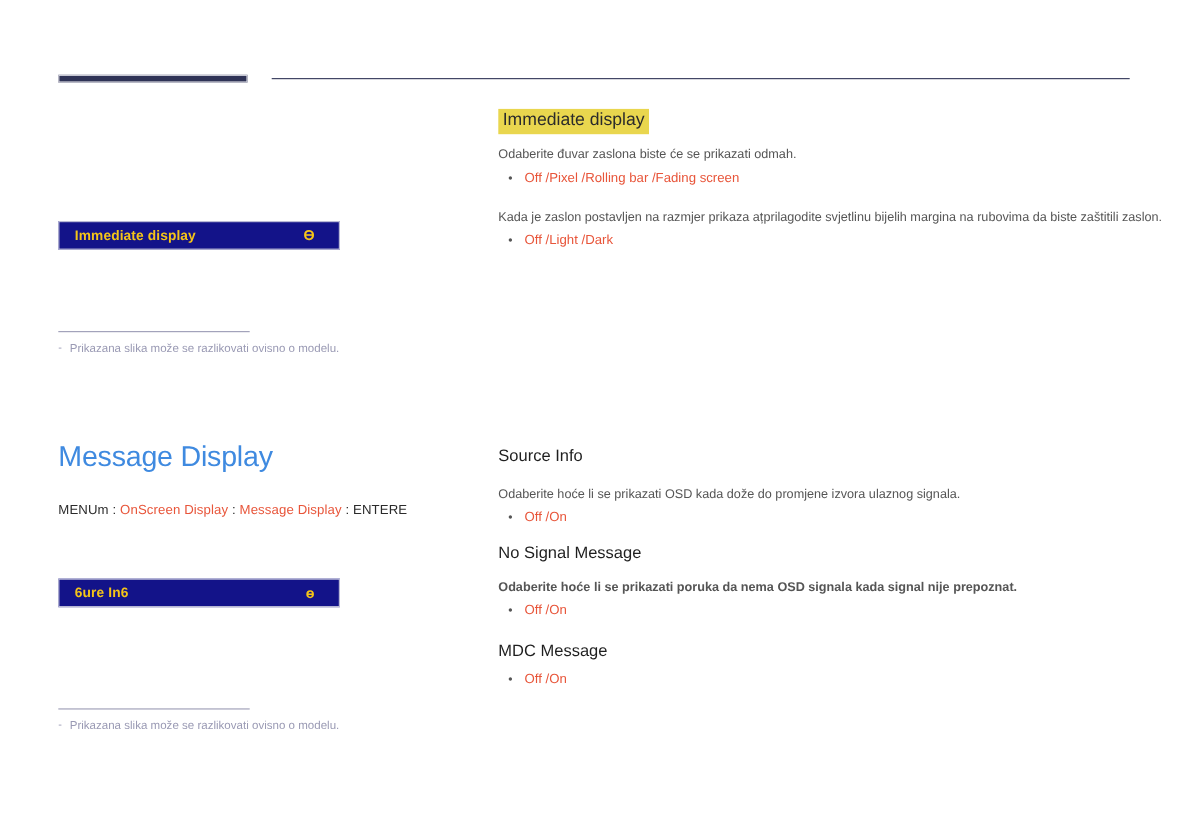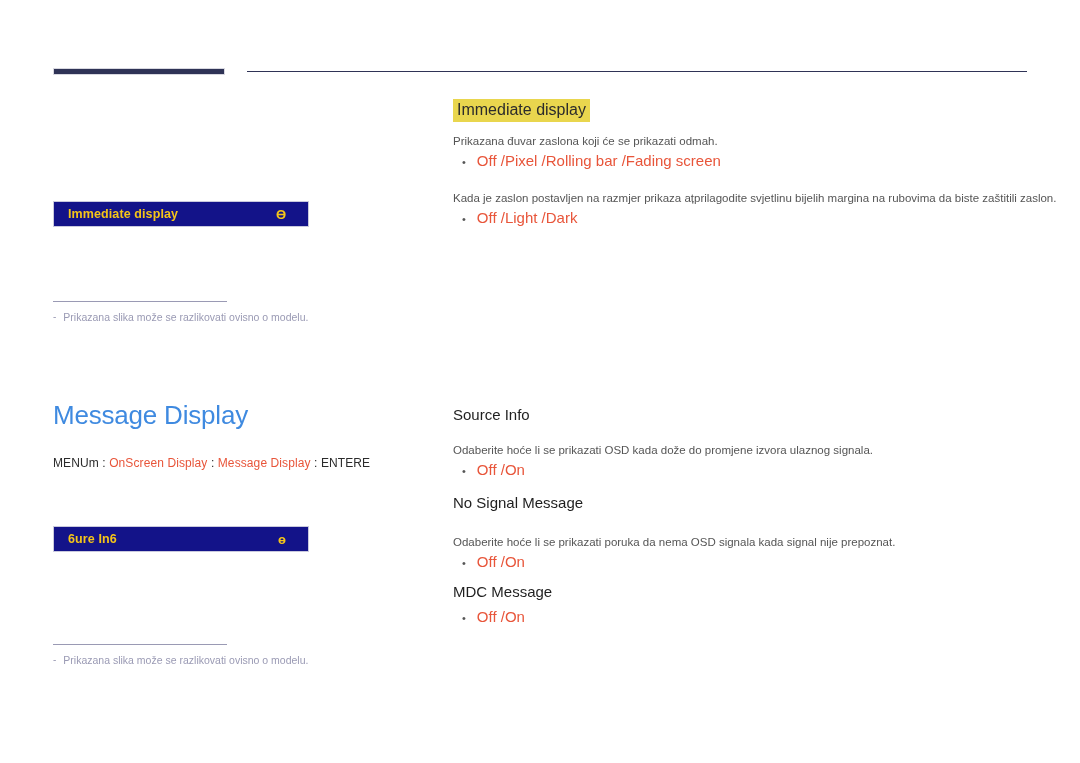--- a/index.html
+++ b/index.html
@@ -162,21 +162,21 @@
     gap: 11px;
     padding-left: 9px;
   }
   .bullet-dot {
     color: #555555;
     font-size: 11px;
     line-height: 16px;
   }
   .bullet-text {
     color: #e8553a;
-    font-size: 15px;
+    font-size: 12px;
     line-height: 16px;
     white-space: nowrap;
   }
 </style>
 </head>
 <body>
 
 <div class="top-rule-wrap">
   <div class="top-rule-thick"></div>
   <div class="top-rule-thin"></div>
@@ -194,21 +194,21 @@
   <div class="note-row">
     <span class="note-dash">-</span>
     <span class="note-text">Prikazana slika može se razlikovati ovisno o modelu.</span>
   </div>
 </div>
 
 <div class="right-col" style="top:99px;">
   <div>
     <span class="hl-heading">Immediate display</span>
   </div>
-  <div class="desc" style="margin-top:11px;">Prikazana đuvar zaslona koji će se prikazati odmah.</div>
+  <div class="desc" style="margin-top:11px;">Odaberite đuvar zaslona biste će se prikazati odmah.</div>
   <div class="bullet-row" style="margin-top:4px;">
     <span class="bullet-dot">•</span>
     <span class="bullet-text">Off /Pixel /Rolling bar /Fading screen</span>
   </div>
 </div>
 
 <div class="right-col" style="top:179px;">
   <div class="desc" style="margin-top:11px;">Kada je zaslon postavljen na razmjer prikaza ațprilagodite svjetlinu bijelih margina na rubovima da biste zaštitili zaslon.</div>
   <div class="bullet-row" style="margin-top:4px;">
     <span class="bullet-dot">•</span>
@@ -245,21 +245,21 @@
   <div class="plain-heading">Source Info</div>
   <div class="desc" style="margin-top:14px;">Odaberite hoće li se prikazati OSD kada dože do promjene izvora ulaznog signala.</div>
   <div class="bullet-row" style="margin-top:4px;">
     <span class="bullet-dot">•</span>
     <span class="bullet-text">Off /On</span>
   </div>
 </div>
 
 <div class="right-col" style="top:490px;">
   <div class="plain-heading">No Signal Message</div>
-  <div class="desc" style="margin-top:18px;">Odaberite hoće li se prikazati poruka da nema OSD signala kada signal nije prepoznat.</div>
+  <div class="desc" style="margin-top:10px;font-weight:bold;">Odaberite hoće li se prikazati poruka da nema OSD signala kada signal nije prepoznat.</div>
   <div class="bullet-row" style="margin-top:4px;">
     <span class="bullet-dot">•</span>
     <span class="bullet-text">Off /On</span>
   </div>
 </div>
 
 <div class="right-col" style="top:563px;margin-top:16px;">
   <div class="plain-heading">MDC Message</div>
   <div class="bullet-row" style="margin-top:4px;">
     <span class="bullet-dot">•</span>

